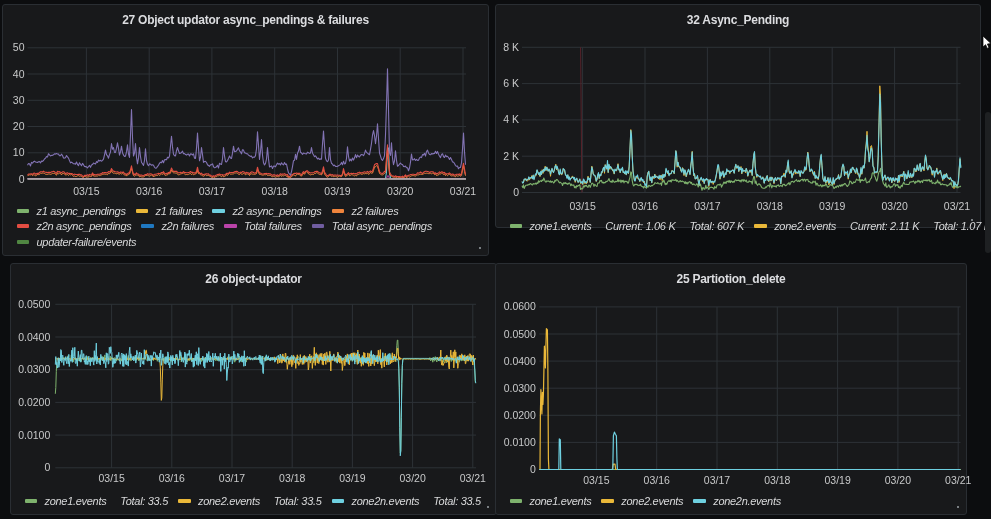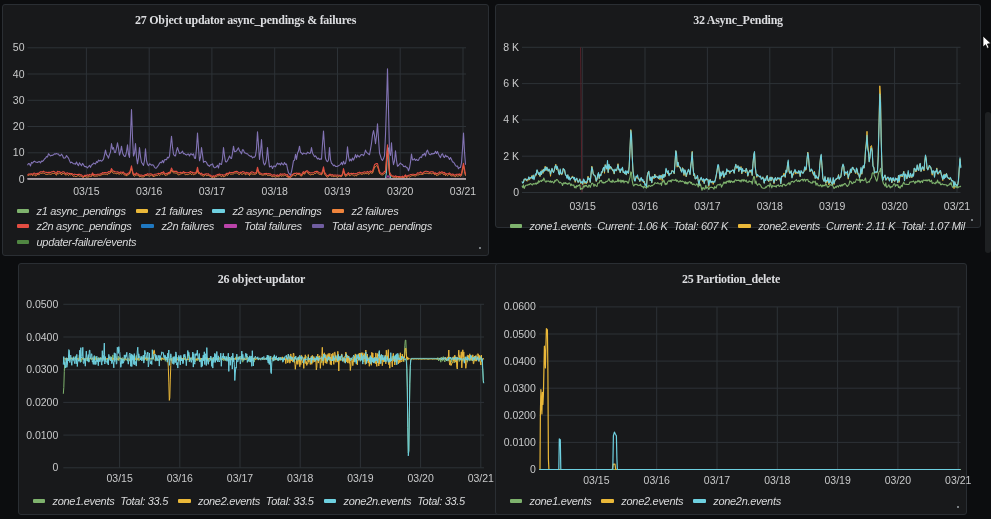--- a/index.html
+++ b/index.html
@@ -1,26 +1,26 @@
 <!DOCTYPE html>
 <html><head><meta charset="utf-8"><style>
 * { margin:0; padding:0; box-sizing:border-box; }
 html,body { width:991px; height:519px; background:#0c0d0f; overflow:hidden;
   font-family:"Liberation Sans", sans-serif; }
 .panel { position:absolute; background:#18191b; border:1px solid #2a2e33; border-radius:3px; }
 .panel svg { position:absolute; left:0; top:0; }
 .ptitle { position:absolute; top:8px; left:0; right:0; text-align:center; color:#dcdde0;
-  font-size:12px; font-weight:bold; letter-spacing:-0.25px; line-height:14px;font-family:Liberation Serif, serif; }
+  font-size:12px; font-weight:bold; letter-spacing:-0.25px; line-height:14px; }
 .lrow { position:absolute; left:13.5px; right:4px; height:14px; line-height:14px;
   white-space:nowrap; font-size:11px; letter-spacing:-0.3px; color:#d8d9da;font-style:italic; }
 .li { margin-right:10px; }
 .sw { display:inline-block; width:12.5px; height:4px; border-radius:1px; vertical-align:2px;
   margin-right:7.5px; }
 .ln { }
-.lv { margin-left:6px; }
+.lv { margin-left:14px; }
 .rsz { position:absolute; right:7px; bottom:6px; width:2px; height:2px; background:#9aa0a6;
   border-radius:1px; }
 .cursor { position:absolute; left:982px; top:35px; width:10px; height:15px; z-index:10; }
 </style></head><body>
 <div class="panel" style="left:2px;top:4px;width:487px;height:252px">
 <div class="ptitle">27 Object updator async_pendings &amp; failures</div>
 <svg width="487" height="252" viewBox="0 0 487 252">
       <line x1="83.4" y1="42.80000000000001" x2="83.4" y2="174.0" stroke="#2d3237" stroke-width="1"></line>
       <line x1="146.2" y1="42.80000000000001" x2="146.2" y2="174.0" stroke="#2d3237" stroke-width="1"></line>
       <line x1="208.9" y1="42.80000000000001" x2="208.9" y2="174.0" stroke="#2d3237" stroke-width="1"></line>
@@ -87,21 +87,21 @@
       <text x="149.0" y="204.5" text-anchor="middle" font-size="10.5" fill="#c8c9ca">03/16</text>
       <text x="211.4" y="204.5" text-anchor="middle" font-size="10.5" fill="#c8c9ca">03/17</text>
       <text x="273.8" y="204.5" text-anchor="middle" font-size="10.5" fill="#c8c9ca">03/18</text>
       <text x="336.2" y="204.5" text-anchor="middle" font-size="10.5" fill="#c8c9ca">03/19</text>
       <text x="398.6" y="204.5" text-anchor="middle" font-size="10.5" fill="#c8c9ca">03/20</text>
       <text x="461.0" y="204.5" text-anchor="middle" font-size="10.5" fill="#c8c9ca">03/21</text>
     </svg>
 <div class="lrow" style="top:214.0px"><span class="li"><span class="sw" style="background:#7EB26D"></span><span class="ln">zone1.events</span><span class="lv">Current: 1.06 K</span><span class="lv">Total: 607 K</span></span><span class="li"><span class="sw" style="background:#EAB839"></span><span class="ln">zone2.events</span><span class="lv">Current: 2.11 K</span><span class="lv">Total: 1.07 Mil</span></span></div>
     <div class="rsz"></div>
   </div>
-<div class="panel" style="left:18px;top:263px;width:487px;height:252px">
+<div class="panel" style="left:10px;top:263px;width:487px;height:252px">
 <div class="ptitle">26 object-updator</div>
 <svg width="487" height="252" viewBox="0 0 487 252">
       <line x1="100.6" y1="40.30000000000001" x2="100.6" y2="203.8" stroke="#2d3237" stroke-width="1"></line>
       <line x1="160.8" y1="40.30000000000001" x2="160.8" y2="203.8" stroke="#2d3237" stroke-width="1"></line>
       <line x1="221.0" y1="40.30000000000001" x2="221.0" y2="203.8" stroke="#2d3237" stroke-width="1"></line>
       <line x1="281.2" y1="40.30000000000001" x2="281.2" y2="203.8" stroke="#2d3237" stroke-width="1"></line>
       <line x1="341.4" y1="40.30000000000001" x2="341.4" y2="203.8" stroke="#2d3237" stroke-width="1"></line>
       <line x1="401.6" y1="40.30000000000001" x2="401.6" y2="203.8" stroke="#2d3237" stroke-width="1"></line>
       <line x1="461.8" y1="40.30000000000001" x2="461.8" y2="203.8" stroke="#2d3237" stroke-width="1"></line>
       <line x1="44.3" y1="203.8" x2="465.0" y2="203.8" stroke="#2d3237" stroke-width="1"></line>

